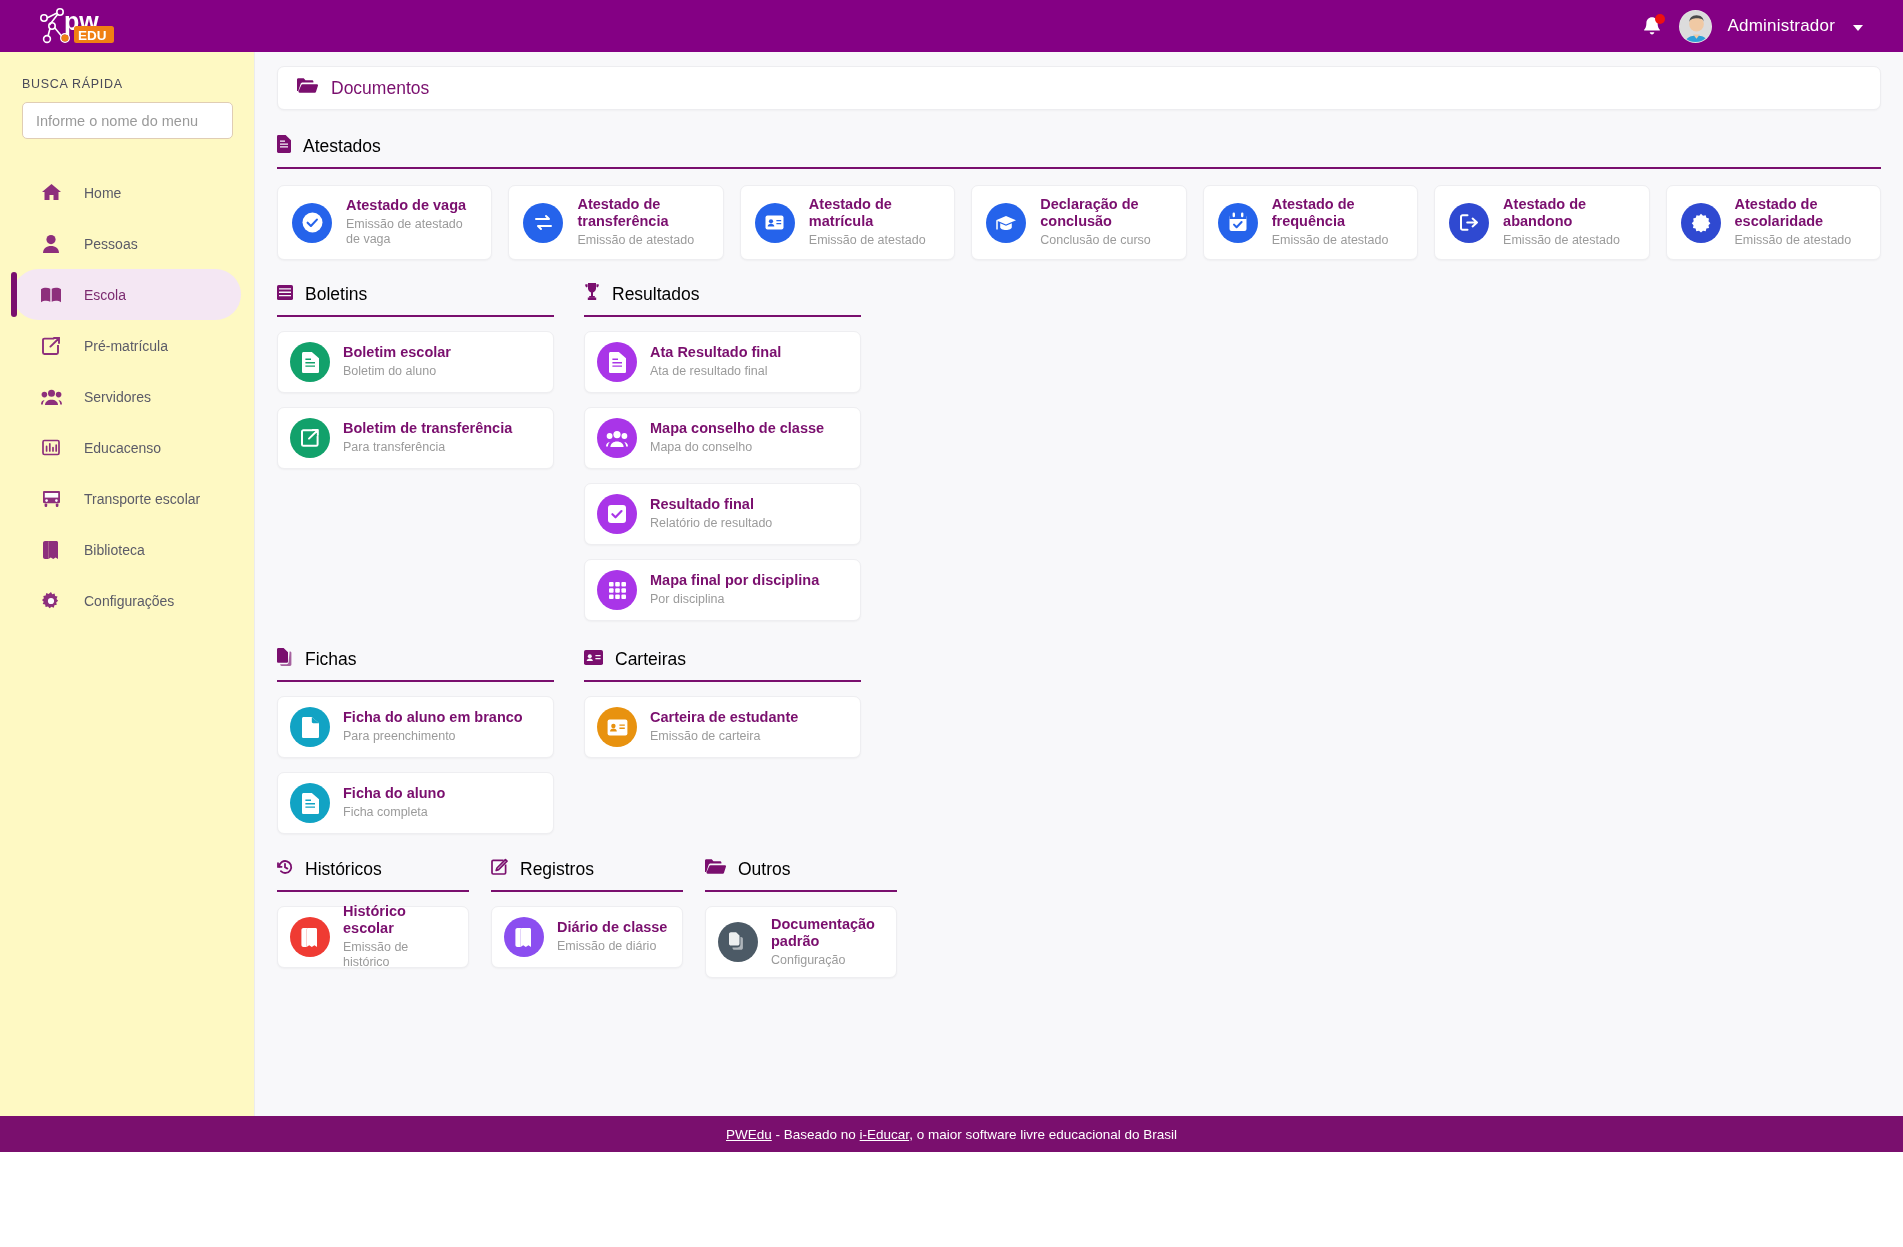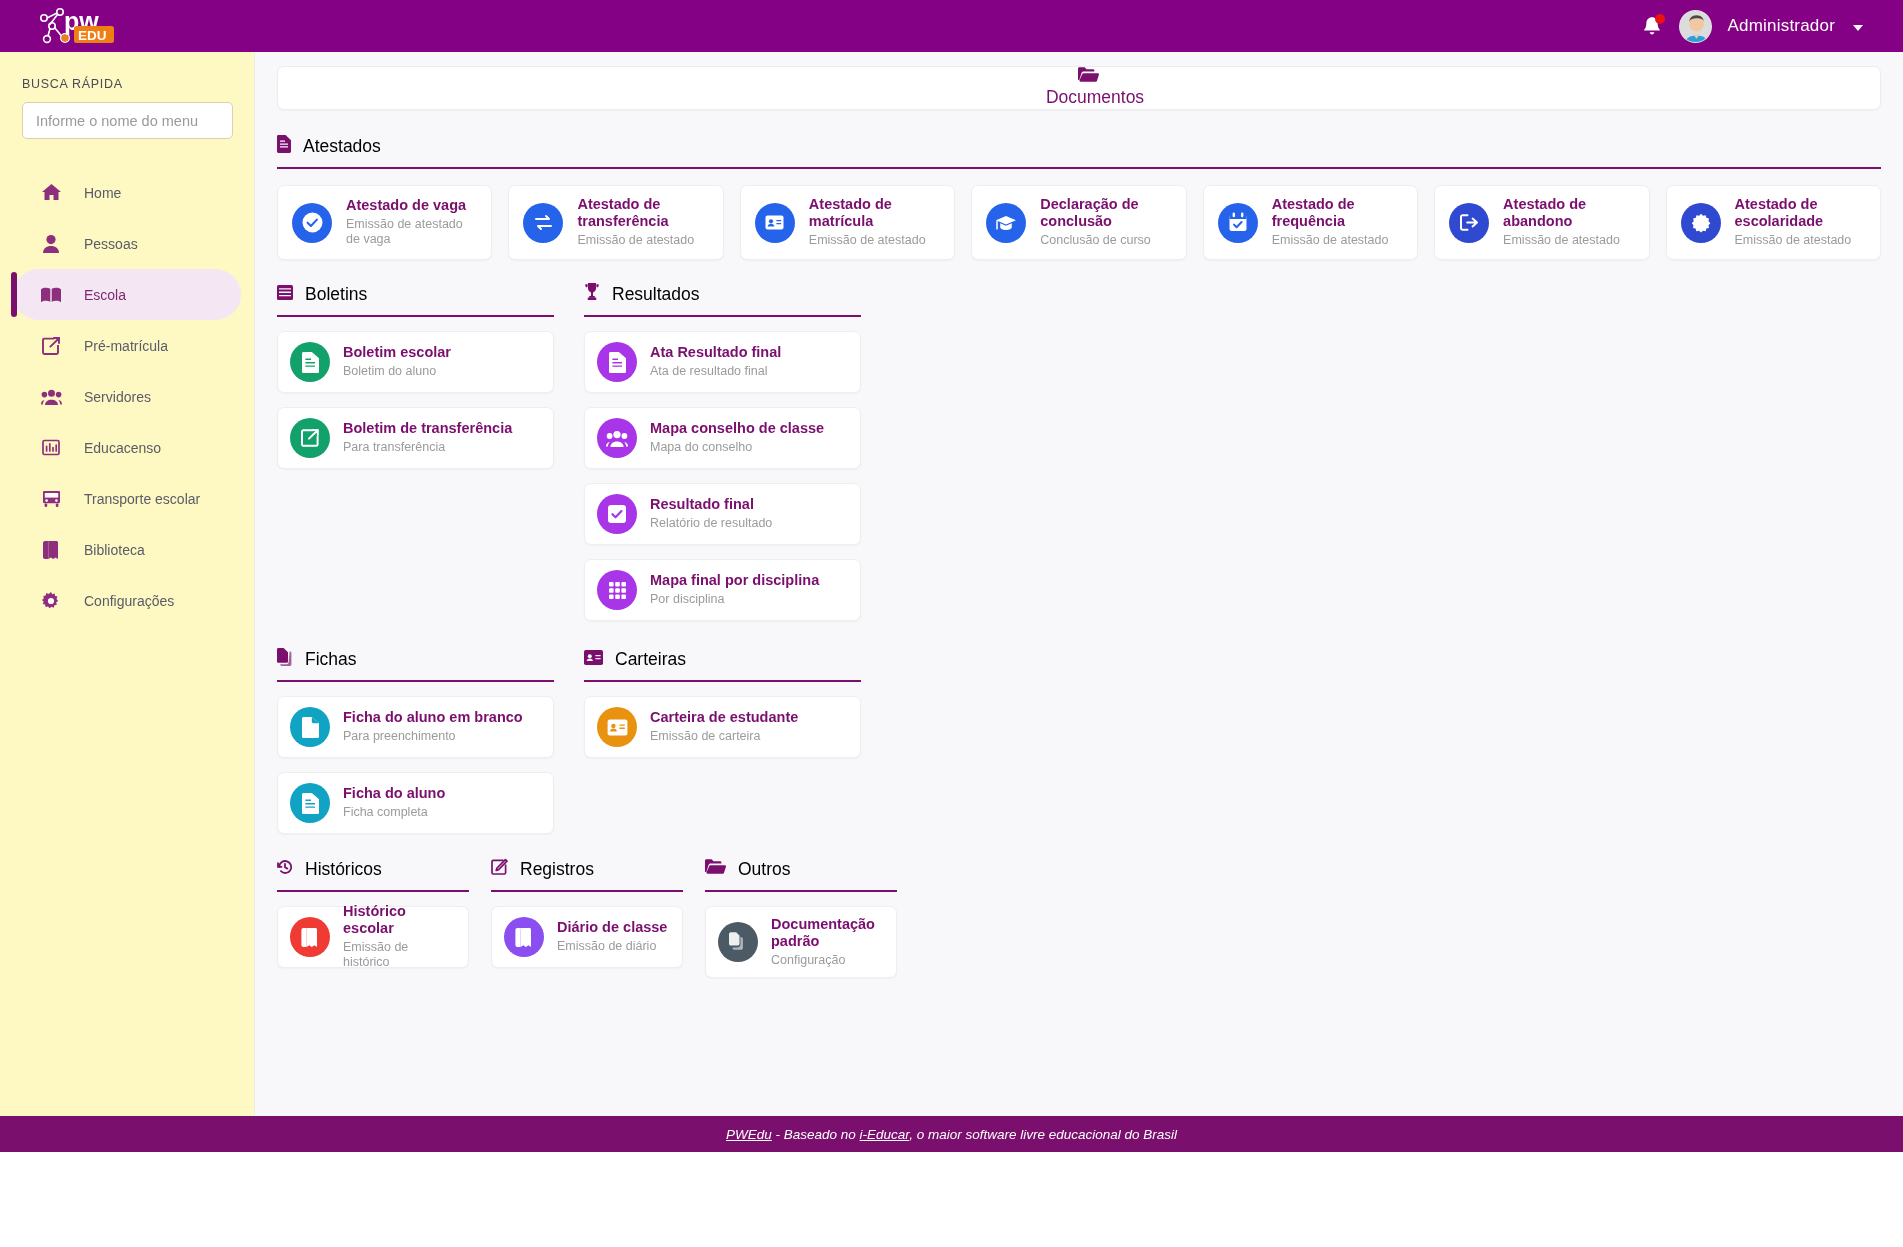--- a/index.html
+++ b/index.html
@@ -115,21 +115,20 @@
 
   .doc-bar {
     margin: 14px 22px 0 22px;
     height: 44px;
     background: #ffffff;
     border: 1px solid #ededf0;
     border-radius: 7px;
     display: flex; align-items: center;
     padding-left: 19px;
     box-shadow: 0 1px 2px rgba(0,0,0,.035);
-    flex-direction: column;
   }
   .doc-bar .dtitle {
     color: #7a0f6e; font-size: 17.5px; margin-left: 13px;
   }
 
   .section-head {
     display: flex; align-items: center;
     color: #000000; font-size: 17.5px;
     height: 26px;
   }
@@ -186,21 +185,21 @@
     position: absolute; left: 0; bottom: 0;
     width: 1903px; height: 131px;
     background: #ffffff;
   }
   .footer-band {
     position: absolute; top: 0; left: 0;
     width: 1903px; height: 36px;
     background: #7a0f6e;
     display: flex; align-items: center; justify-content: center;
   }
-  .footer-text { color: #ffffff; font-size: 13.5px; font-style: italic; }
+  .footer-text { color: #ffffff; font-size: 13.5px; }
   .footer-text a { color: #ffffff; text-decoration: underline; }
 </style>
 </head>
 <body>
 
 <div class="topbar">
   <div class="logo-wrap">
     <div class="logo">
       <svg width="96" height="44" viewBox="0 0 96 44">
         <g stroke="#ffffff" stroke-width="1.6" fill="none">

